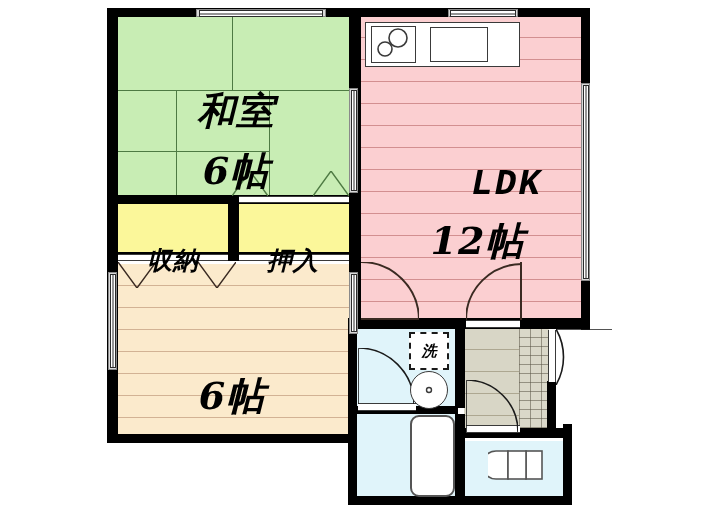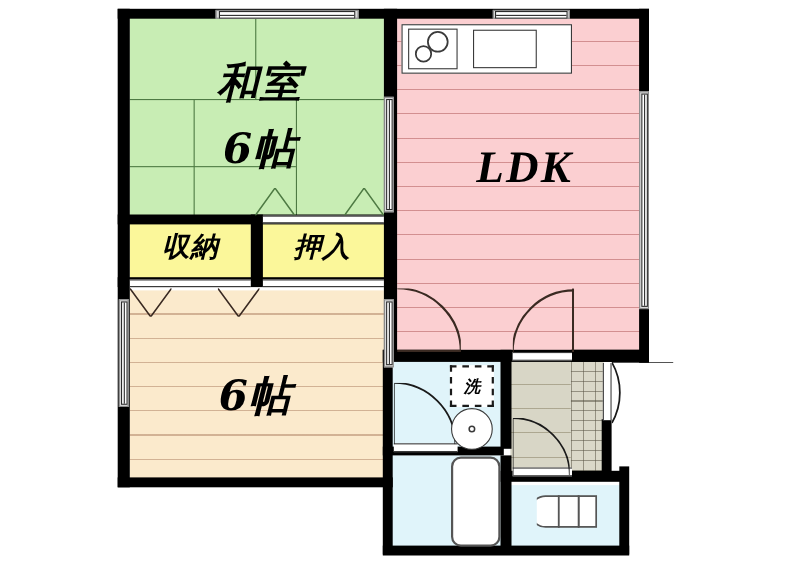--- a/index.html
+++ b/index.html
@@ -108,24 +108,25 @@
   
   .label {
     position:absolute;
     font-family:"DejaVu Serif", serif;
     font-weight:700;
     font-style:italic;
     color:#000000;
     white-space:nowrap;
     text-align:center;
     line-height:1.02;
+    margin-top:36px;
   }
   .lbl-room  { font-size:38px; letter-spacing:1px; }
   .lbl-size  { font-size:38px; letter-spacing:1px; }
-  .lbl-ldk   { font-size:41px; letter-spacing:2px; font-family:Liberation Serif, serif; }
+  .lbl-ldk   { font-size:36px; letter-spacing:2px; font-family:Liberation Mono, monospace;text-align:right; }
   .lbl-closet{ font-size:25px; letter-spacing:1px; }
 
   
   .vmark { position:absolute; }
 </style>
 </head>
 <body>
 
 <div id="plan">
 
@@ -306,19 +307,20 @@
       <path d="M20 1 L20 29 L8 29 A 14 14 0 0 1 8 1 Z" fill="#ffffff" stroke="#555" stroke-width="1.6"></path>
       <rect x="38" y="1" width="16" height="28" fill="#ffffff" stroke="#555" stroke-width="1.6"></rect>
       <rect x="20" y="1" width="18" height="28" fill="#ffffff" stroke="#555" stroke-width="1.6"></rect>
     </svg>
   </div>
 
   <div class="label lbl-room" style="left:176px; top:56px; width:120px;">和室</div>
   <div class="label lbl-size" style="left:176px; top:116px; width:120px;">6帖</div>
 
   <div class="label lbl-ldk" style="left:412px; top:131px; width:130px;">LDK</div>
+  <div class="label lbl-size" style="left:410px; top:186px; width:135px;">12帖</div>
 
   <div class="label lbl-size" style="left:172px; top:341px; width:120px;">6帖</div>
 
   <div class="label lbl-closet" style="left:133px; top:212px; width:80px;">収納</div>
   <div class="label lbl-closet" style="left:253px; top:212px; width:80px;">押入</div>
 
 </div>
 
 </body></html>

